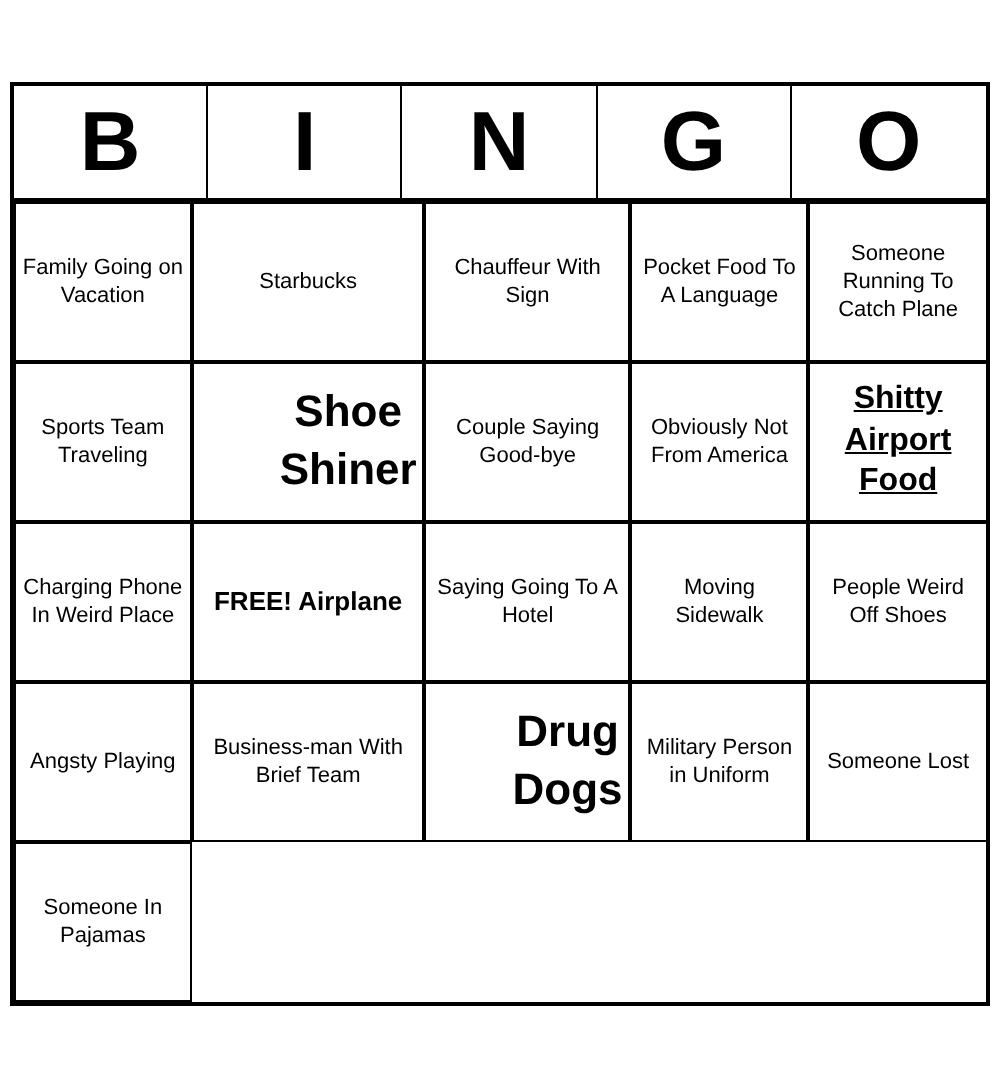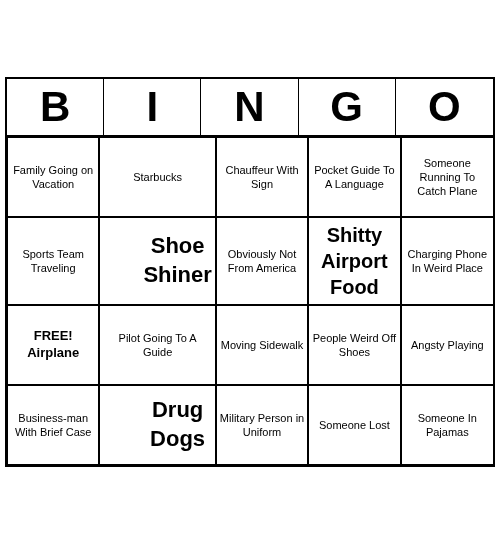--- a/index.html
+++ b/index.html
@@ -54,50 +54,52 @@
       font-size: 13px;
       font-weight: bold;
       text-align: center;
     }
     .bingo-cell.large-text {
       font-size: 22px;
       font-weight: bold;
       padding-left: 43px;
     }
     .bingo-cell.medium-large {
-      font-size: 20px;
+      font-size: 16px;
       font-weight: bold;
+      text-decoration: underline;
     }
   </style>
 </head>
 <body>
 
 <div class="bingo-card">
   <div class="bingo-header">
   <div class="bingo-letter">B</div>
       <div class="bingo-letter">I</div>
       <div class="bingo-letter">N</div>
       <div class="bingo-letter">G</div>
       <div class="bingo-letter">O</div>
     </div>
   <div class="bingo-grid">
   <div class="bingo-cell">Family Going on Vacation</div>
       <div class="bingo-cell">Starbucks</div>
       <div class="bingo-cell">Chauffeur With Sign</div>
-      <div class="bingo-cell">Pocket Guide To A Language</div>
+      <div class="bingo-cell">Pocket Food To A Language</div>
       <div class="bingo-cell">Someone Running To Catch Plane</div>
       <div class="bingo-cell">Sports Team Traveling</div>
       <div class="bingo-cell large-text">Shoe Shiner</div>
+      <div class="bingo-cell">Couple Saying Good-bye</div>
       <div class="bingo-cell">Obviously Not From America</div>
       <div class="bingo-cell medium-large">Shitty Airport Food</div>
       <div class="bingo-cell">Charging Phone In Weird Place</div>
       <div class="bingo-cell free">FREE! Airplane</div>
-      <div class="bingo-cell">Pilot Going To A Guide</div>
+      <div class="bingo-cell">Saying Going To A Hotel</div>
       <div class="bingo-cell">Moving Sidewalk</div>
       <div class="bingo-cell">People Weird Off Shoes</div>
       <div class="bingo-cell">Angsty Playing</div>
-      <div class="bingo-cell">Business-man With Brief Case</div>
+      <div class="bingo-cell">Business-man With Brief Team</div>
       <div class="bingo-cell large-text">Drug Dogs</div>
       <div class="bingo-cell">Military Person in Uniform</div>
       <div class="bingo-cell">Someone Lost</div>
       <div class="bingo-cell">Someone In Pajamas</div>
     </div>
 </div>
 
 </body></html>

